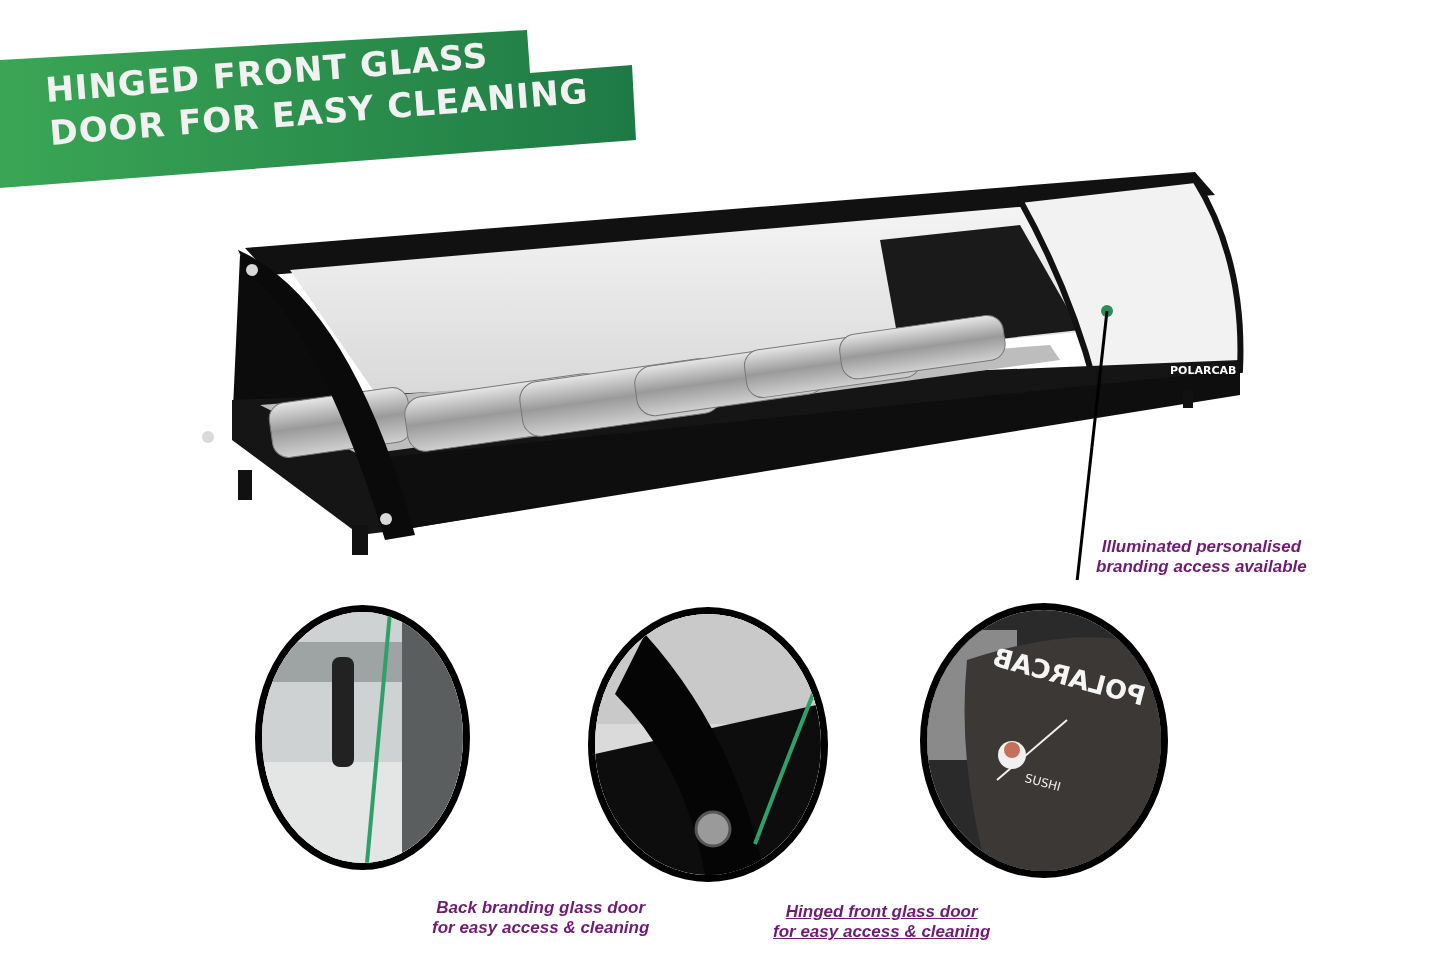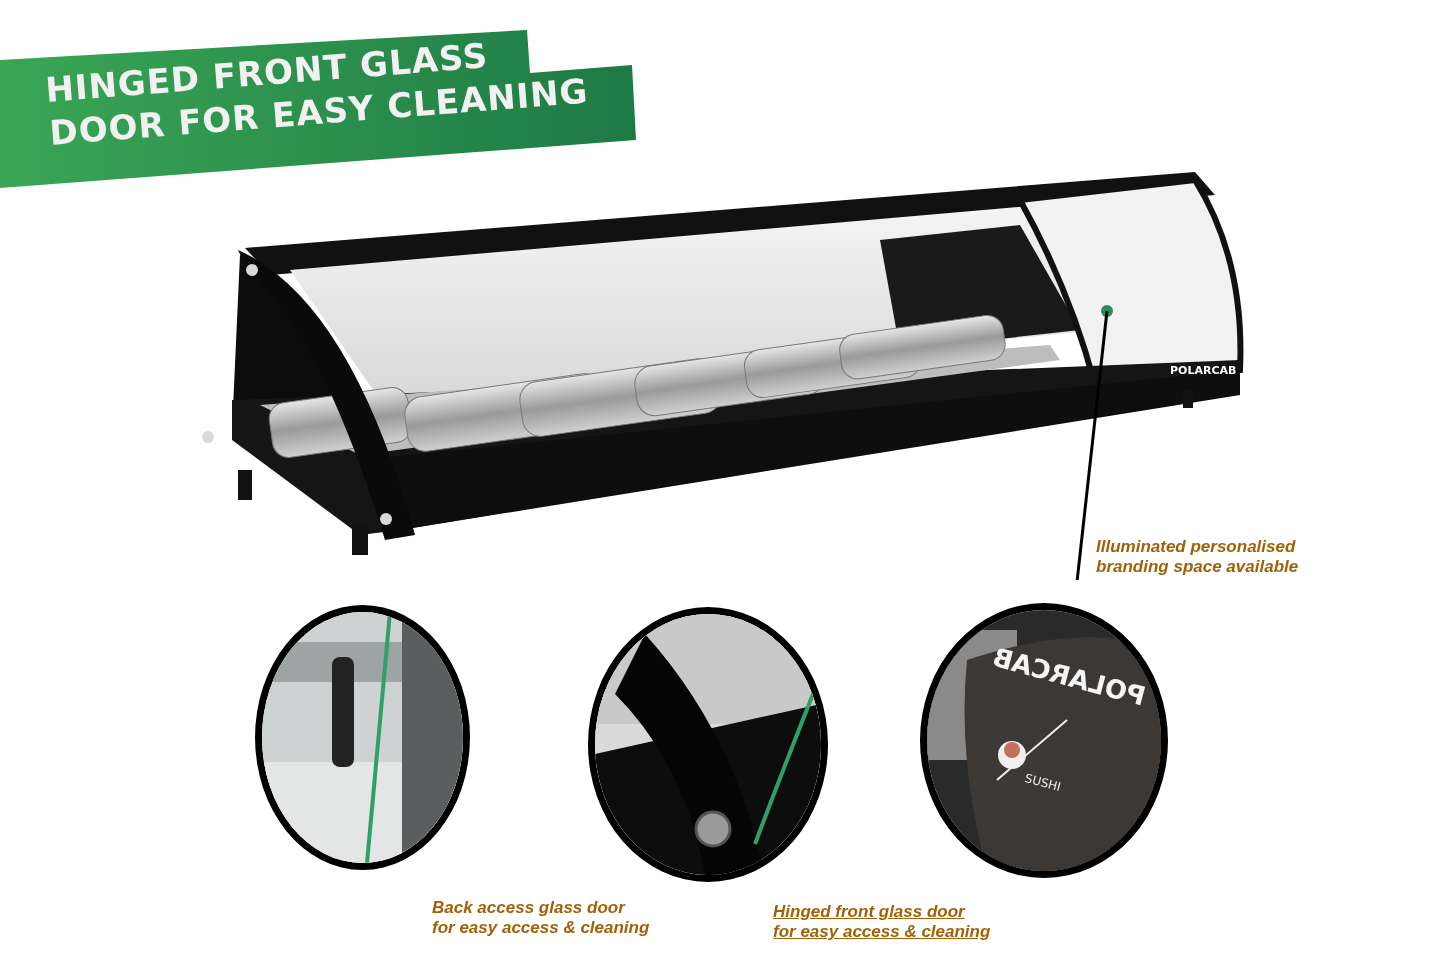--- a/index.html
+++ b/index.html
@@ -1,20 +1,20 @@
 <!DOCTYPE html>
 <html><head>
 <meta charset="utf-8">
 <style>
   html, body { margin:0; padding:0; }
   body { width:1445px; height:978px; background:#ffffff; position:relative; overflow:hidden; font-family:"Liberation Sans", sans-serif; }
   .banner { position:absolute; left:0; top:0; width:1445px; height:200px; }
   .banner-text { position:absolute; font-family:"DejaVu Sans", sans-serif; font-weight:bold; color:#f1f1f1; font-size:34px; letter-spacing:1px; transform-origin:left top; white-space:nowrap; }
   .product { position:absolute; left:0; top:160px; width:1445px; height:420px; }
-  .callout { position:absolute; font-family:"Liberation Sans", sans-serif; font-style:italic; font-weight:bold; color:#a16207; font-size:17px; line-height:20px; }
+  .callout { position:absolute; font-family:"Liberation Sans", sans-serif; font-style:italic; font-weight:bold; color:#701a75; font-size:17px; line-height:20px;text-align:center; }
   .circle { position:absolute; border-radius:50%; border:7px solid #000; overflow:hidden; box-sizing:border-box; }
   .circle svg { display:block; }
 </style>
 </head>
 <body>
 
 <div class="banner">
   <svg width="1445" height="200">
     <defs>
       <linearGradient id="bg" x1="0" x2="1" y1="0" y2="0">
@@ -79,21 +79,21 @@
 
     <text x="1170" y="374" font-family="DejaVu Sans, sans-serif" font-weight="bold" font-size="11" fill="#ffffff">POLARCAB</text>
 
     <circle cx="1107" cy="311" r="6" fill="#2e8b57"></circle>
     <line x1="1107" y1="311" x2="1075" y2="600" stroke="#000" stroke-width="3"></line>
   </svg>
 </div>
 
 <div class="callout" style="left:1096px; top:537px;">
   <div>Illuminated personalised</div>
-  <div>branding space available</div>
+  <div>branding access available</div>
 </div>
 
 <div class="circle" style="left:255px; top:605px; width:215px; height:265px;">
   <svg width="201" height="251">
     <rect width="201" height="251" fill="#cfd2d2"></rect>
     <rect x="0" y="150" width="201" height="101" fill="#e4e6e6"></rect>
     <rect x="0" y="30" width="201" height="40" fill="#9ea3a3"></rect>
     <rect x="140" y="0" width="61" height="251" fill="#5a5e5e"></rect>
     <rect x="70" y="45" width="22" height="110" rx="8" fill="#222"></rect>
     <line x1="128" y1="0" x2="105" y2="251" stroke="#2fa06a" stroke-width="4"></line>
@@ -118,19 +118,19 @@
     <path d="M40,50 Q160,10 234,40 L234,261 L60,261 Q30,150 40,50 Z" fill="#3b3835"></path>
     <text x="80" y="78" font-family="DejaVu Sans, sans-serif" font-weight="bold" font-size="26" fill="#f5f5f5" transform="rotate(15 150 70) scale(-1,1) translate(-300,0)">POLARCAB</text>
     <circle cx="85" cy="145" r="14" fill="#f0f0f0"></circle>
     <circle cx="85" cy="140" r="8" fill="#c5705a"></circle>
     <line x1="70" y1="170" x2="140" y2="110" stroke="#f0f0f0" stroke-width="2"></line>
     <text x="98" y="175" font-family="DejaVu Sans, sans-serif" font-size="12" fill="#f0f0f0" transform="rotate(15 110 170)">SUSHI</text>
   </svg>
 </div>
 
 <div class="callout" style="left:432px; top:898px;">
-  <div>Back access glass door</div>
+  <div>Back branding glass door</div>
   <div>for easy access &amp; cleaning</div>
 </div>
 <div class="callout" style="left:773px; top:902px;text-decoration:underline;">
   <div>Hinged front glass door</div>
   <div>for easy access &amp; cleaning</div>
 </div>
 
 </body></html>

